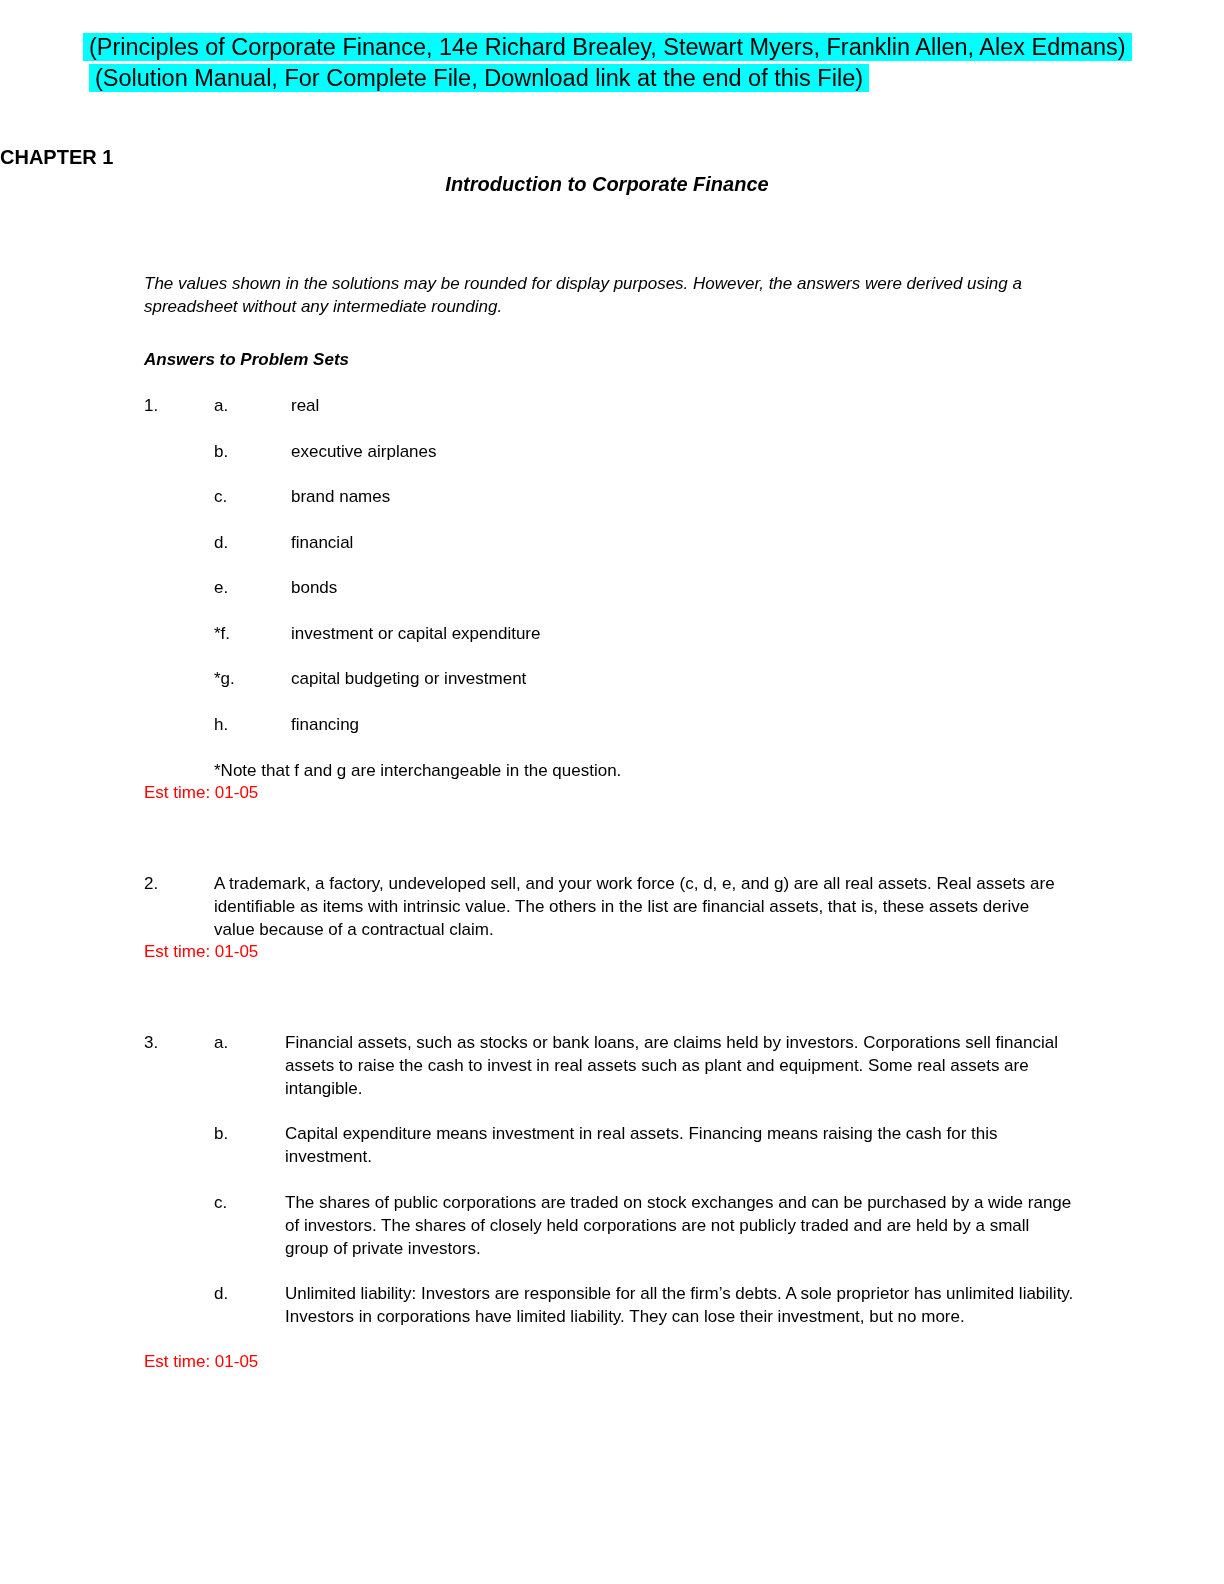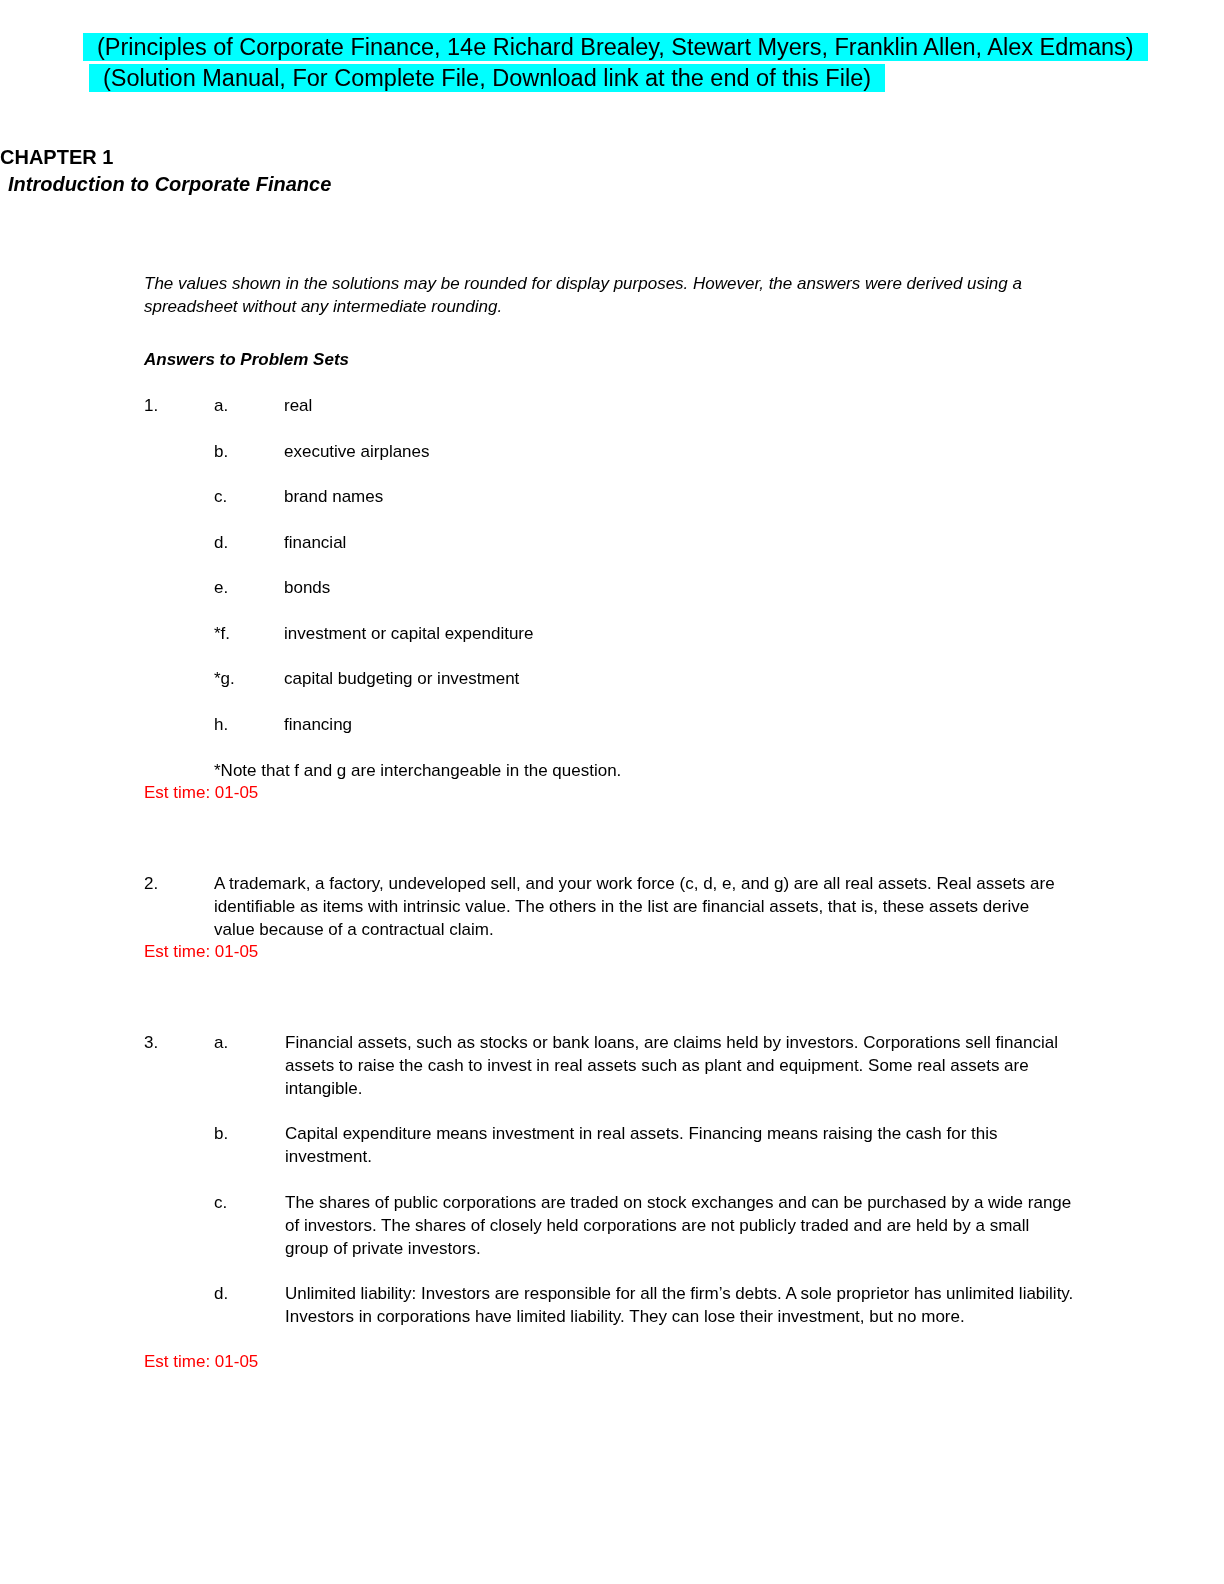--- a/index.html
+++ b/index.html
@@ -2,44 +2,44 @@
 <html><head>
 <meta charset="utf-8">
 <style>
   html, body { margin: 0; padding: 0; background: #ffffff; }
   body {
     width: 1224px; height: 1584px; position: relative; overflow: hidden;
     font-family: "Liberation Sans", sans-serif; color: #000;
   }
   .banner {
     position: absolute; left: 83px; font-size: 23.5px; line-height: 28px;
-    background: #00ffff; white-space: nowrap; padding: 0 14px;
+    background: #00ffff; white-space: nowrap; padding: 0 6px;
   }
   #banner1 { top: 33px; }
   #banner2 { top: 64px; left: 89px; }
   .chapter {
     position: absolute; top: 144px; left: 0; width: 1214px; text-align: left;
     font-weight: bold; font-size: 20px; line-height: 26px;
   }
   .subtitle {
-    position: absolute; top: 171px; left: 8px; width: 1214px; 
+    position: absolute; top: 171px; left: 0; width: 1214px; text-align: center;
     font-weight: bold; font-style: italic; font-size: 20px; line-height: 26px;
   }
   .intro {
     position: absolute; top: 253px; left: 144px; width: 920px;
     font-style: italic; font-size: 17px; line-height: 23px; margin-top: 19px;
   }
   .section-heading {
     position: absolute; top: 348px; left: 144px;
     font-weight: bold; font-style: italic; font-size: 17px; line-height: 23px;
   }
   .t { position: absolute; font-size: 17px; line-height: 23px; white-space: nowrap; }
   .num { left: 144px; }
   .let { left: 214px; }
-  .ans { left: 284px; text-align: right; }
+  .ans { left: 291px; text-align: right; }
   .para { position: absolute; left: 285px; width: 790px; font-size: 17px; line-height: 23px; }
   .para2 { position: absolute; left: 214px; width: 860px; font-size: 17px; line-height: 23px; }
   .est { position: absolute; left: 144px; color: #ff0000; font-size: 17px; line-height: 23px; }
 </style>
 </head>
 <body>
 
 <div id="banner1" class="banner">(Principles of Corporate Finance, 14e Richard Brealey, Stewart Myers, Franklin Allen, Alex Edmans)</div>
 <div id="banner2" class="banner">(Solution Manual, For Complete File, Download link at the end of this File)</div>
 

